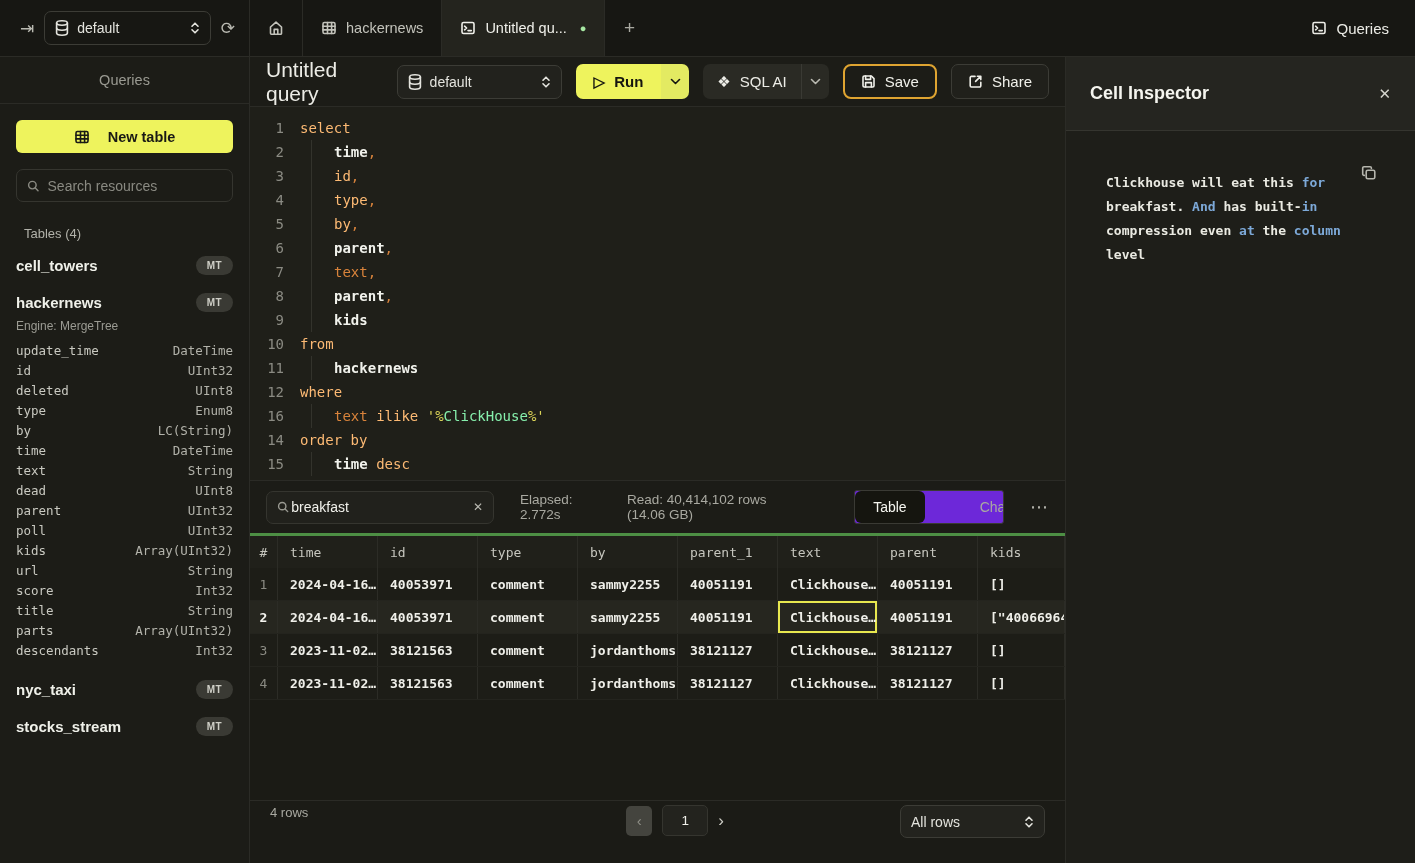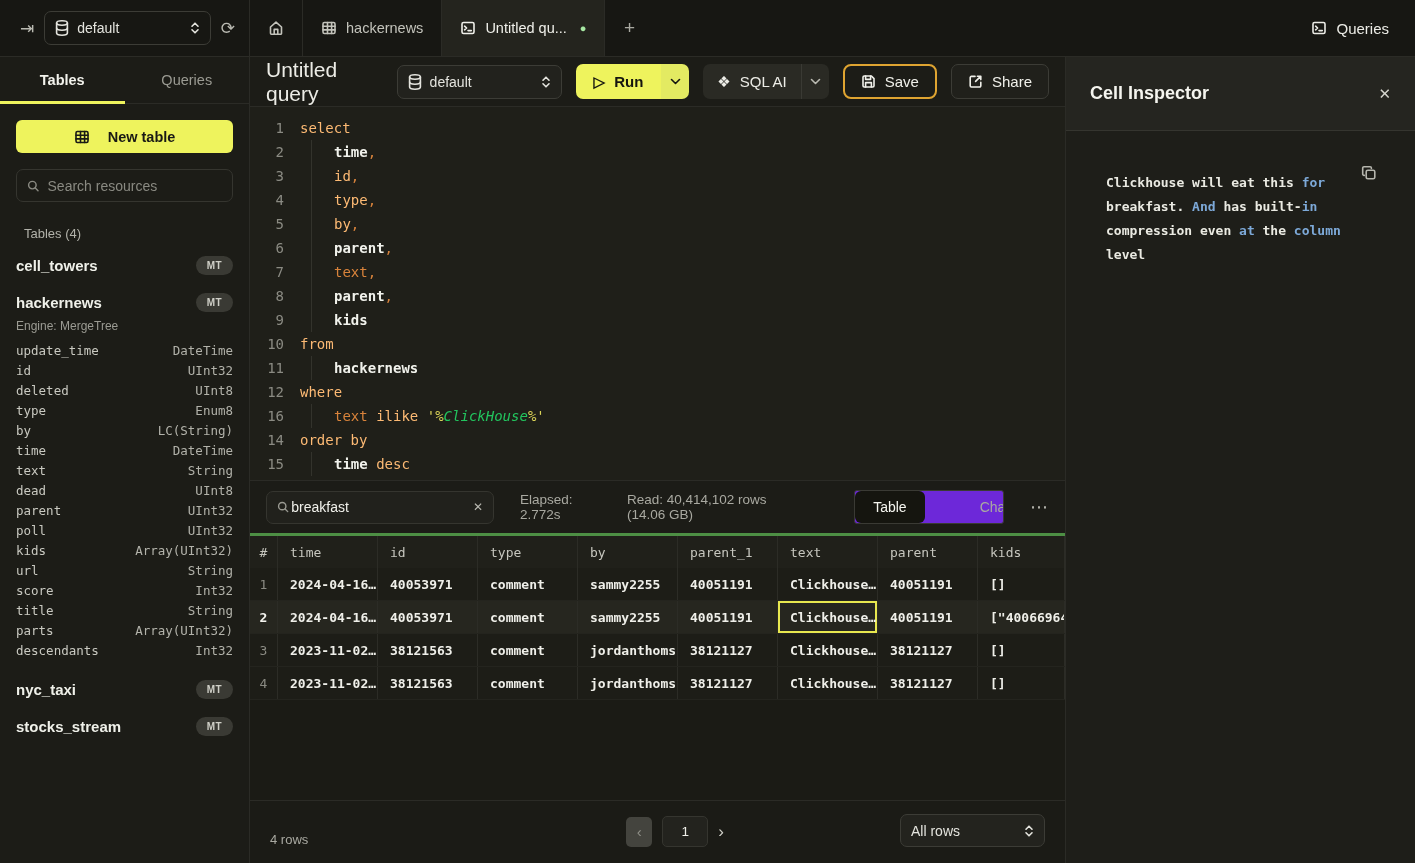--- a/index.html
+++ b/index.html
@@ -87,21 +87,21 @@
   .ed-line { display:flex; height:24px; line-height:24px; position:relative;
              font-family:"DejaVu Sans Mono", monospace; font-size:14px; }
   .ed-num { width:26px; flex:none; text-align:right; color:#8b8b83; margin-right:16px; }
   .ed-line.ind::before { content:""; position:absolute; left:53px; top:0; bottom:0; width:1px; background:#33332c; }
   .ed-line.ind .ed-code { padding-left:34px; }
   .tk-kw { color:#fdba74; }
   .tk-id { color:#f1f2ec; font-weight:700; }
   .tk-pu { color:#d8833b; }
   .tk-or { color:#d8833b; }
   .tk-sy { color:#d9d257; }
-  .tk-sg { color:#22c55e;font-style:italic; }
+  .tk-sg { color:#86efac; }
   .tk-sp { white-space:pre; }
 
   
   .results-toolbar { height:53px; flex:none; background:#1c1c17; border-top:1px solid #2b2b26;
                      display:flex; align-items:center; padding:0 16px; gap:26px; }
   .rt-search { width:228px; height:33px; border:1px solid #35352f; border-radius:7px; background:#21211c;
                display:flex; align-items:center; gap:2px; padding:0 10px; color:#9a9a92; flex:none; }
   .rt-search input { background:none; border:none; outline:none; color:#f0f0ea; font-size:14px; width:100%; font-family:inherit; }
   .rt-stat { font-size:13.5px; color:#a9a9a1; }
   .rt-flex { flex:1; }
@@ -122,21 +122,21 @@
   .rt-row.selected { background:#26261f; }
   .rt-cell { display:flex; align-items:center; padding:0 12px; border-right:1px solid #2c2c26;
              color:#efefe9; font-weight:700; white-space:nowrap; overflow:hidden; }
   .rt-cell.num { justify-content:center; padding:0; color:#8a8a82; font-weight:400; }
   .rt-row.selected .rt-cell.num { color:#f5f5ef; font-weight:700; }
   .rt-cell.selcell { box-shadow:inset 0 0 0 2px #e8e84f; }
   .rt-empty { flex:1; background:#1b1b15; }
 
   
   .results-footer { height:63px; flex:none; background:#1b1b16; border-top:1px solid #2b2b26;
-                    display:flex; align-items:flex-end; padding:16px 20px; }
+                    display:flex; align-items:flex-start; padding:4px 20px; }
   .rf-count { font-size:13px; color:#a9a9a1; width:180px; }
   .rf-pager { flex:1; display:flex; align-items:center; justify-content:center; gap:10px; }
   .pg-prev { width:26px; height:30px; background:#44443e; border:none; border-radius:5px; color:#8f8f87;
              font-size:15px; cursor:default; }
   .pg-page { width:46px; height:31px; background:#23231e; border:1px solid #35352f; border-radius:5px;
              color:#f0f0ea; font-size:13.5px; text-align:center; font-family:inherit; }
   .pg-next { background:none; border:none; color:#cfcfc7; font-size:17px; cursor:pointer; }
   .rf-size { width:145px; height:33px; background:#23231e; }
 
   
@@ -205,21 +205,20 @@
       <svg class="ic" width="16" height="16" viewBox="0 0 16 16">
         <rect class="stroke" x="2" y="2.5" width="12" height="11" rx="1.6"></rect>
         <path class="stroke" d="M4.6 6.2 6.6 8l-2 1.8M8 10.6h3.3"></path>
       </svg>
       <span>Queries</span>
     </button>
   </header>
 
   <aside class="sidebar">
     <div class="sb-tabs">
-      <button class="sb-tab active">Tables</button>
       <button class="sb-tab">Queries</button>
     </div>
     <div class="sb-body">
       <button class="new-table">
         <svg class="ic" width="16" height="16" viewBox="0 0 16 16">
           <rect class="stroke" x="2" y="2.5" width="12" height="11" rx="1.4"></rect>
           <path class="stroke" d="M2 6.2h12M2 9.9h12M6.5 2.5v11M10.6 2.5v11"></path>
         </svg>
         <span>New table</span>
       </button>

